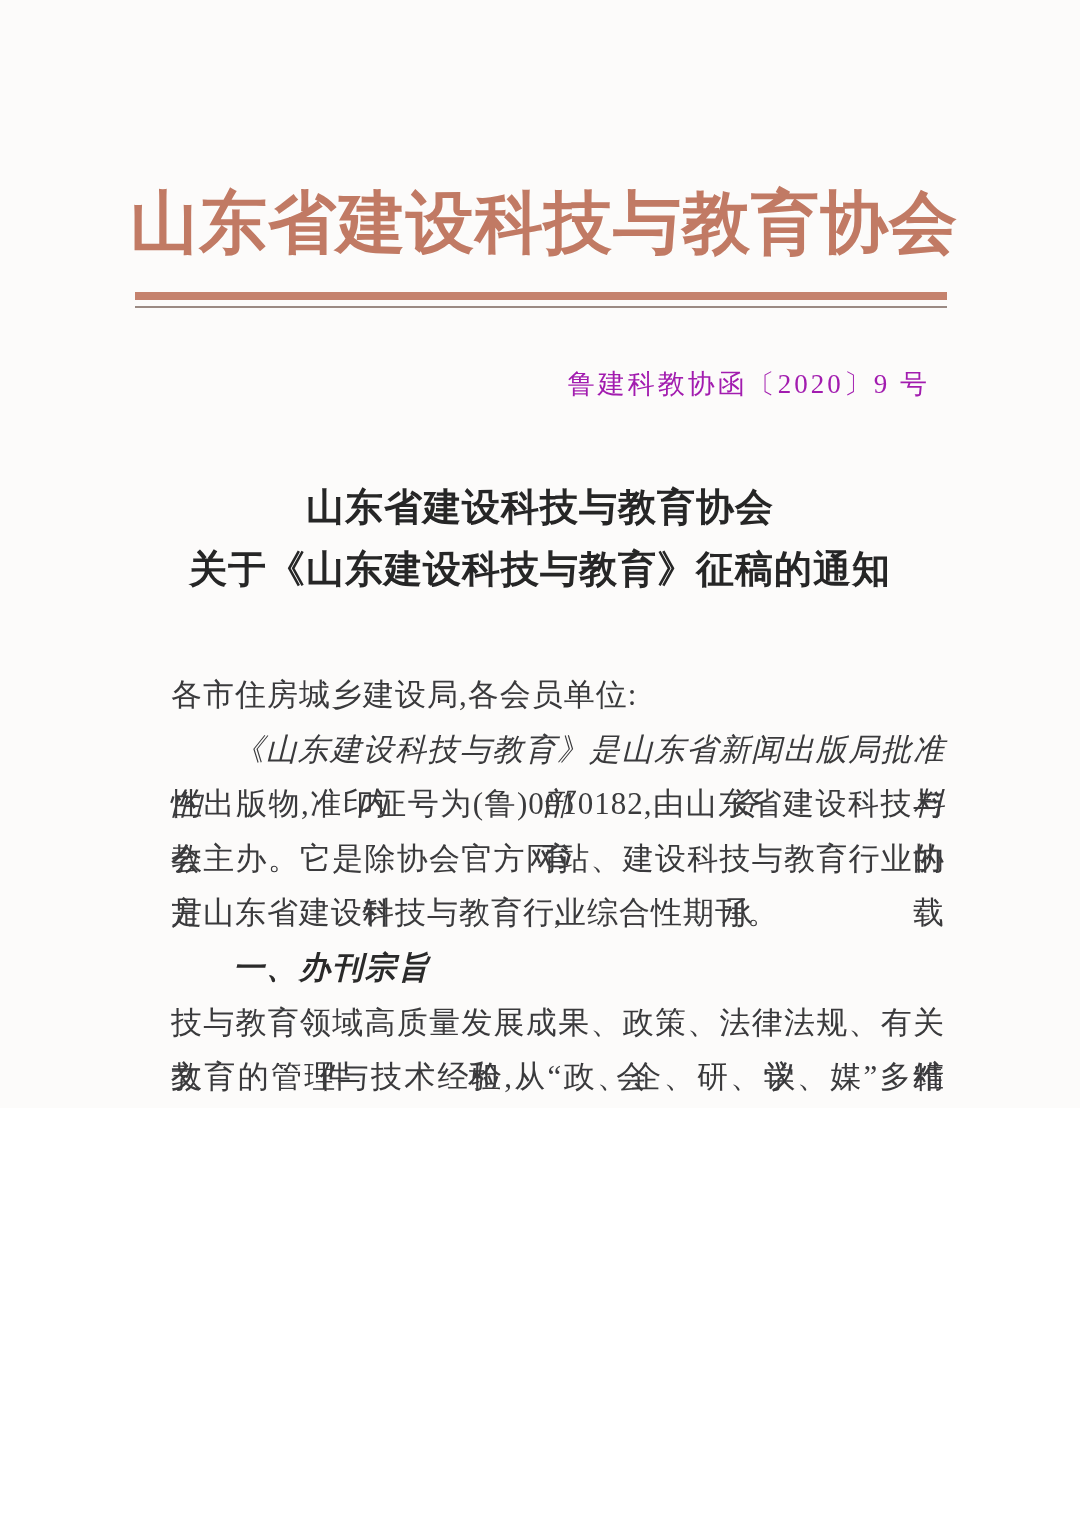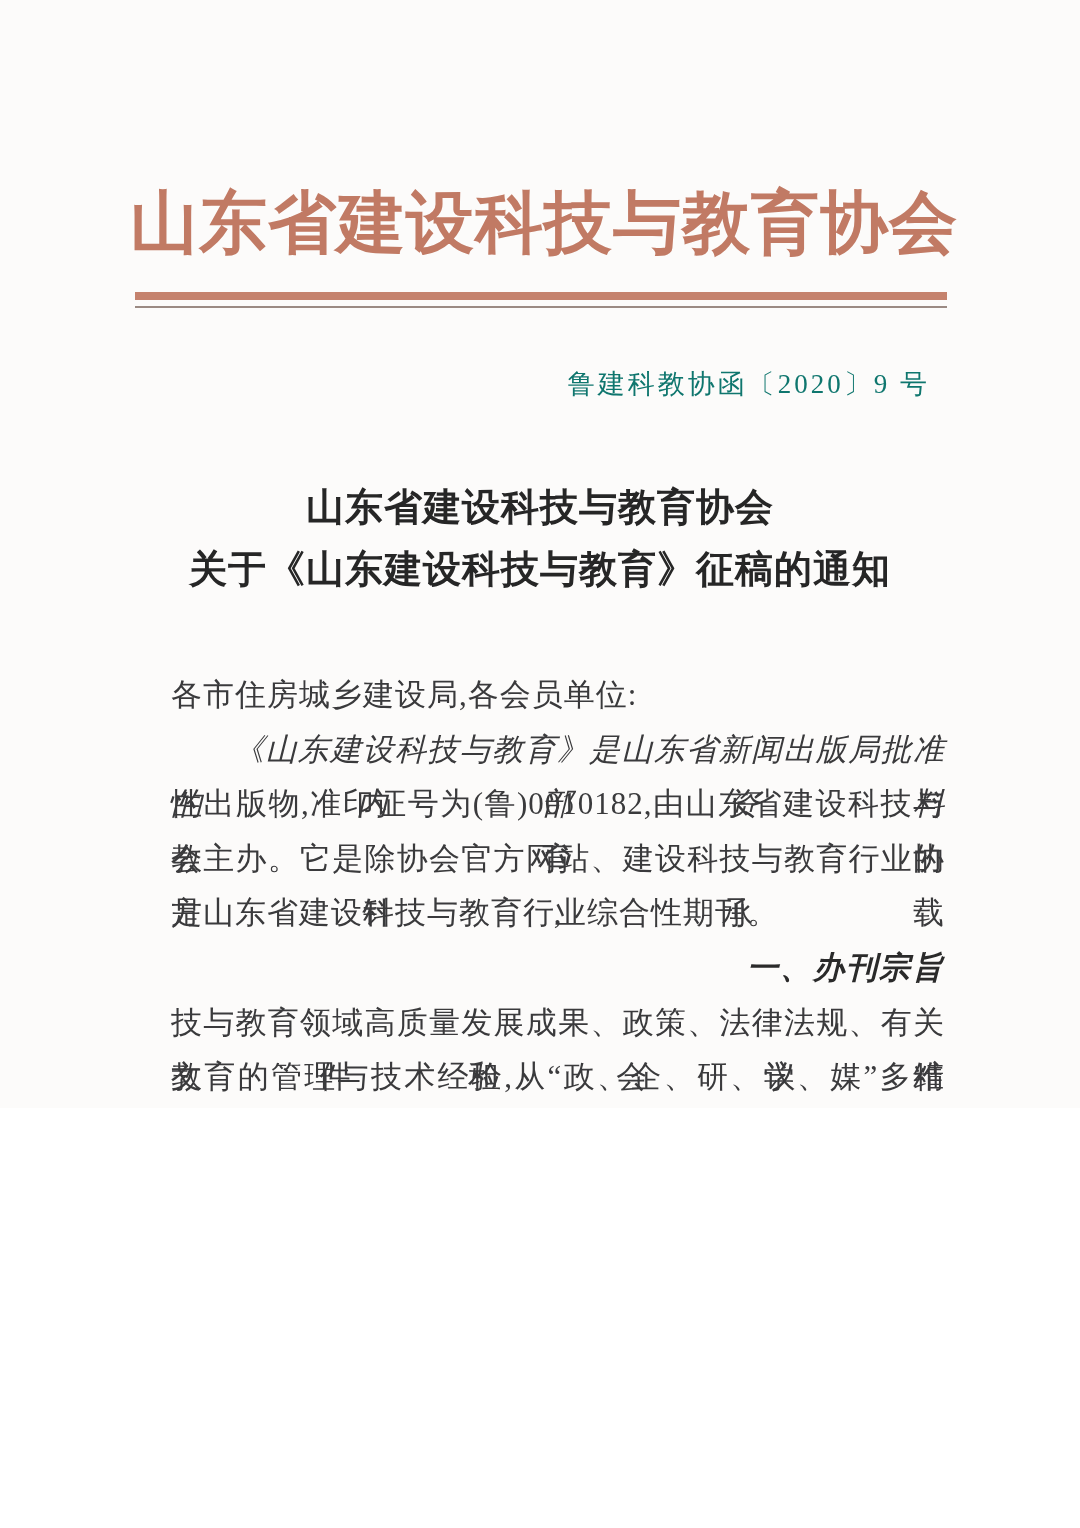--- a/index.html
+++ b/index.html
@@ -40,21 +40,21 @@
   .rule-thin-bottom { top: 1361px; height: 3px;  background: #bb9a8e; }
   .rule-thick-bottom{ top: 1368px; height: 10px; background: #c5826d; }
 
   
   .doc-number {
     position: absolute;
     top: 366px;
     right: 150px;
     font-size: 27px;
     letter-spacing: 3px;
-    color: #0f766e;
+    color: #a21caf;
     white-space: nowrap;
     font-family: "Liberation Serif", serif;
   }
 
   
   .notice-title {
     position: absolute;
     left: 130px;
     width: 820px;
     text-align: center;
@@ -90,21 +90,20 @@
     text-align: justify;
     text-align-last: justify;
     text-justify: inter-character;
   }
   .line.ind { text-indent: 2em; font-style: italic; }
   .line.heading {
     font-weight: bold;
     color: #2a2a2a;
     font-family: "Liberation Sans", sans-serif;
     letter-spacing: 2px;
-    text-align: right;
   }
 </style>
 </head>
 <body>
 
 <div class="page">
 
   <div class="letterhead">山东省建设科技与教育协会</div>
 
   <div class="rule rule-thick-top"></div>

